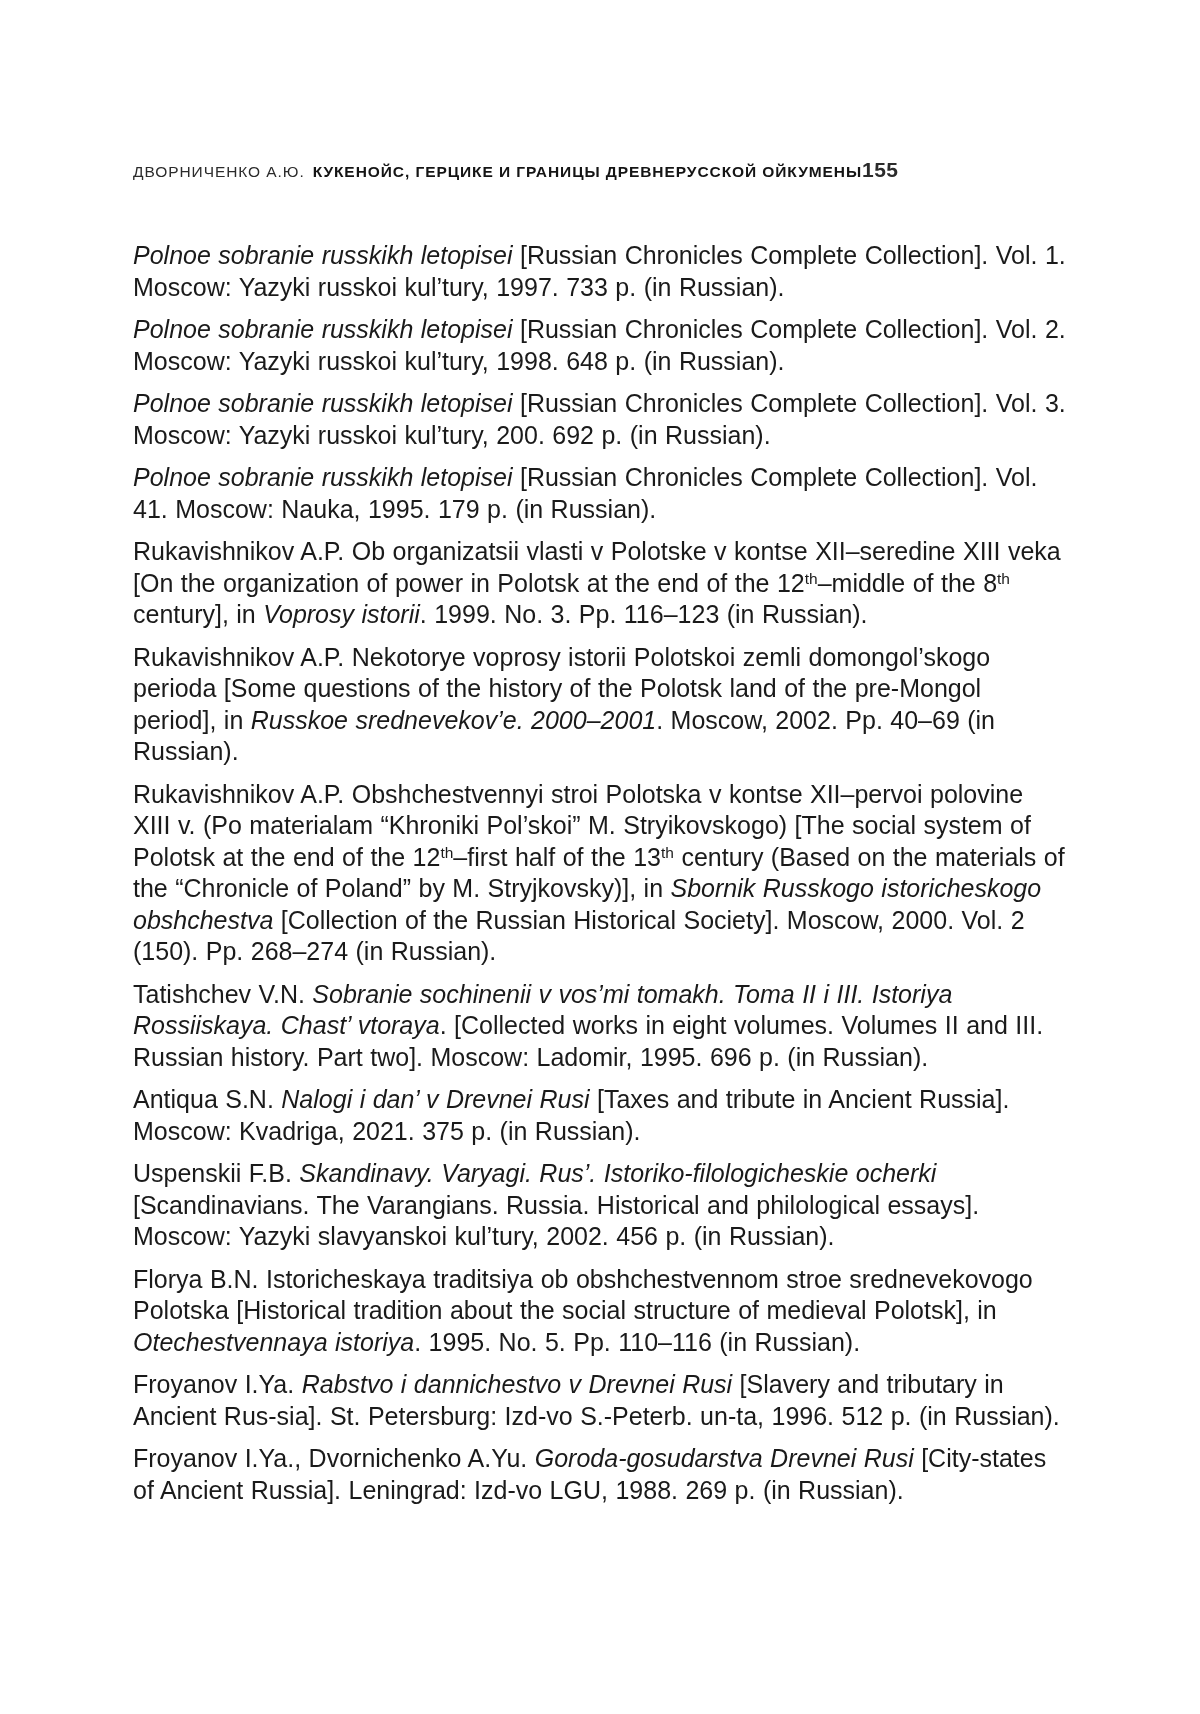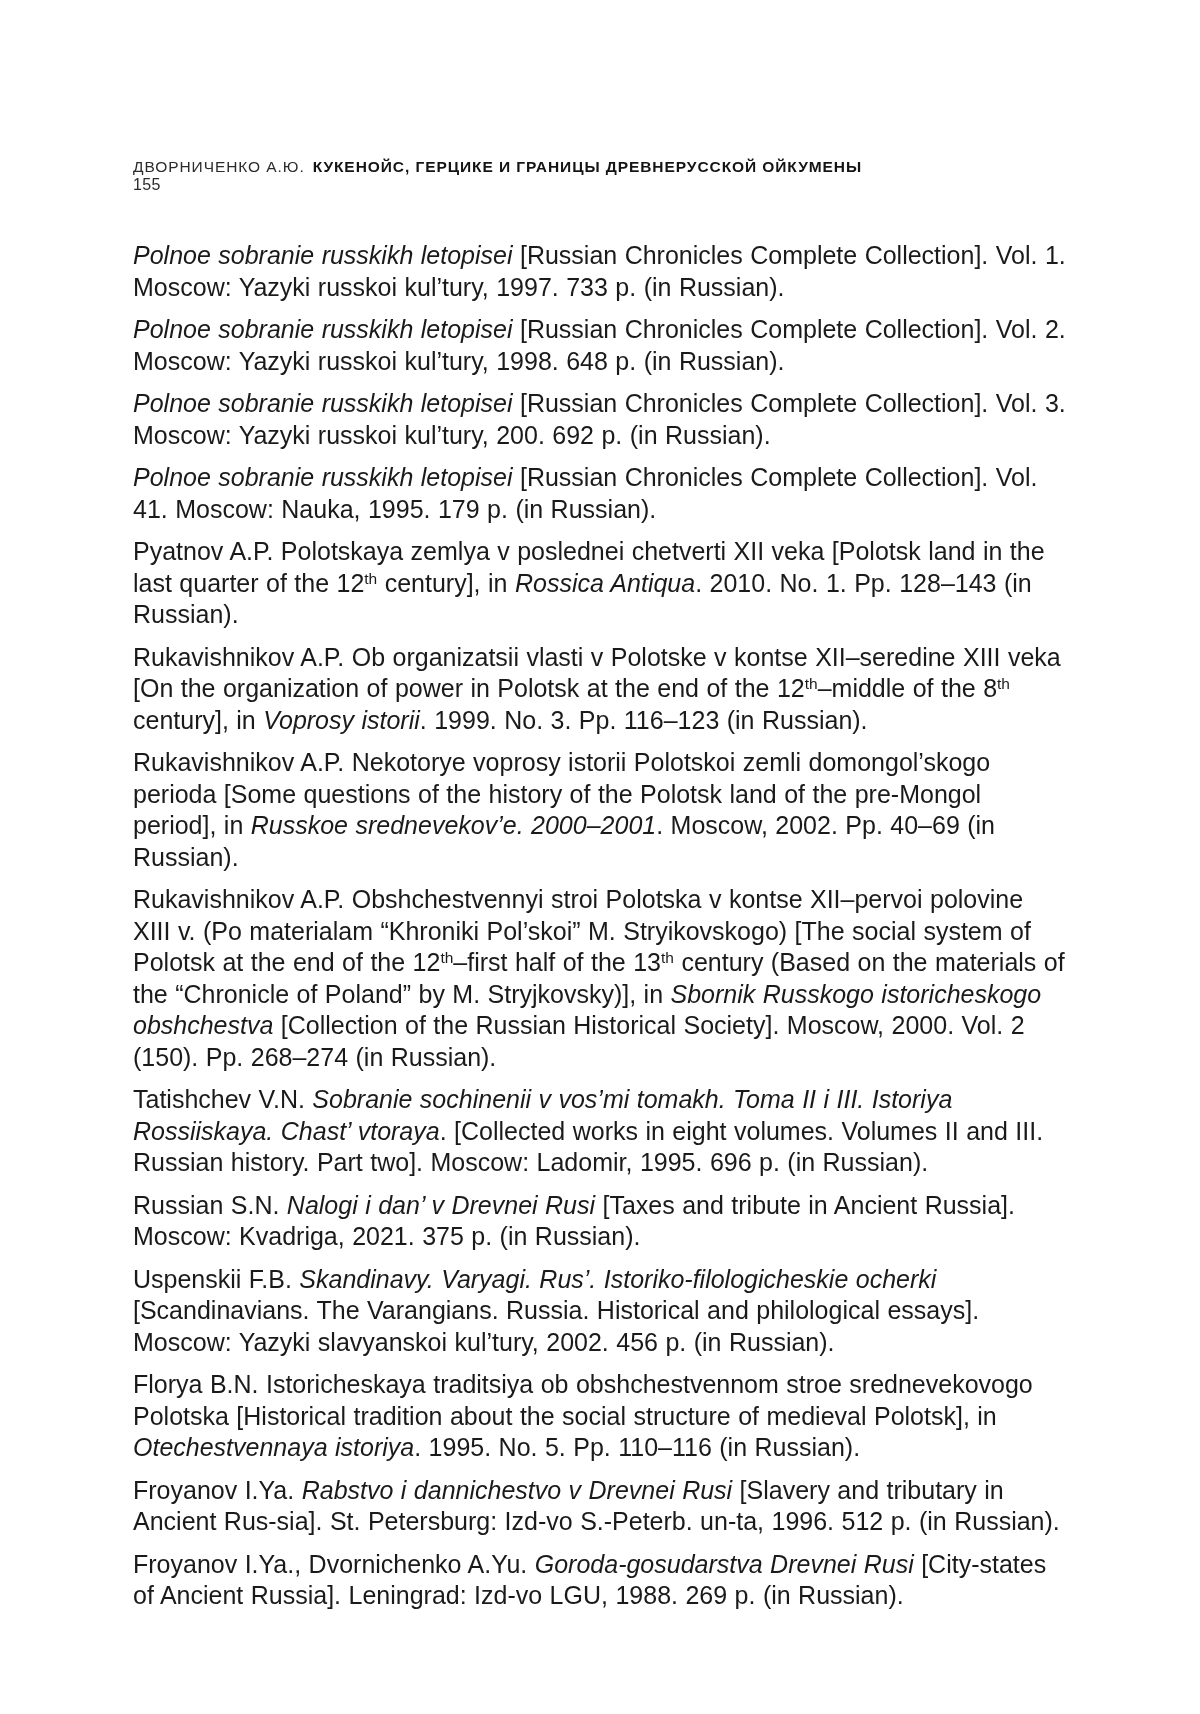--- a/index.html
+++ b/index.html
@@ -22,37 +22,36 @@
   }
   .running-head {
     position: absolute;
     left: 133px;
     top: 158px;
     width: 935px;
     display: flex;
     align-items: baseline;
     font-size: 15.5px;
     letter-spacing: 0.06em;
-    flex-direction: column;
   }
   .rh-left {
     white-space: nowrap;
   }
   .rh-author {
     font-weight: 400;
     color: #2b2b2b;
   }
   .rh-title {
     font-weight: 700;
     color: #141414;
     margin-left: 8px;
   }
   .rh-page {
-    font-size: 16px;
-    font-weight: 400;
+    font-size: 21px;
+    font-weight: 700;
     color: #2b2b2b;
     letter-spacing: 0.02em;
   }
   .body-col {
     position: absolute;
     left: 133px;
     top: 240px;
     width: 935px;
   }
   .ref {
@@ -85,25 +84,24 @@
       <span class="rh-author">ДВОРНИЧЕНКО А.Ю.</span><span class="rh-title">КУКЕНОЙС, ГЕРЦИКЕ И ГРАНИЦЫ ДРЕВНЕРУССКОЙ ОЙКУМЕНЫ</span>
     </div>
     <div class="rh-page">155</div>
   </div>
 
   <div class="body-col">
       <p class="ref"><span class="it">Polnoe sobranie russkikh letopisei</span><span> [Russian Chronicles Complete Collection]. Vol. 1. Moscow: Yazyki russkoi kul’tury, 1997. 733 p. (in Russian).</span></p>
       <p class="ref"><span class="it">Polnoe sobranie russkikh letopisei</span><span> [Russian Chronicles Complete Collection]. Vol. 2. Moscow: Yazyki russkoi kul’tury, 1998. 648 p. (in Russian).</span></p>
       <p class="ref"><span class="it">Polnoe sobranie russkikh letopisei</span><span> [Russian Chronicles Complete Collection]. Vol. 3. Moscow: Yazyki russkoi kul’tury, 200. 692 p. (in Russian).</span></p>
       <p class="ref"><span class="it">Polnoe sobranie russkikh letopisei</span><span> [Russian Chronicles Complete Collection]. Vol. 41. Moscow: Nauka, 1995. 179 p. (in Russian).</span></p>
-      <p class="ref"><span>Pyatnov A.P. Polotskaya zemlya v poslednei chetverti XII veka [Polotsk land in the last quarter of the 12</span><sup>th</sup><span> century], in </span><span class="it">Rossica Antiqua</span><span>. 2010. No. 1. Pp. 128–143 (in Russian).</span></p>
       <p class="ref"><span>Rukavishnikov A.P. Ob organizatsii vlasti v Polotske v kontse XII–seredine XIII veka [On the organization of power in Polotsk at the end of the 12</span><sup>th</sup><span>–middle of the 8</span><sup>th</sup><span> century], in </span><span class="it">Voprosy istorii</span><span>. 1999. No. 3. Pp. 116–123 (in Russian).</span></p>
       <p class="ref"><span>Rukavishnikov A.P. Nekotorye voprosy istorii Polotskoi zemli domongol’skogo perioda [Some questions of the history of the Polotsk land of the pre-Mongol period], in </span><span class="it">Russkoe srednevekov’e. 2000–2001</span><span>. Moscow, 2002. Pp. 40–69 (in Russian).</span></p>
       <p class="ref"><span>Rukavishnikov A.P. Obshchestvennyi stroi Polotska v kontse XII–pervoi polovine XIII v. (Po materialam “Khroniki Pol’skoi” M. Stryikovskogo) [The social system of Polotsk at the end of the 12</span><sup>th</sup><span>–first half of the 13</span><sup>th</sup><span> century (Based on the materials of the “Chronicle of Poland” by M. Stryjkovsky)], in </span><span class="it">Sbornik Russkogo istoricheskogo obshchestva</span><span> [Collection of the Russian Historical Society]. Moscow, 2000. Vol. 2 (150). Pp. 268–274 (in Russian).</span></p>
       <p class="ref"><span>Tatishchev V.N. </span><span class="it">Sobranie sochinenii v vos’mi tomakh. Toma II i III. Istoriya Rossiiskaya. Chast’ vtoraya</span><span>. [Collected works in eight volumes. Volumes II and III. Russian history. Part two]. Moscow: Ladomir, 1995. 696 p. (in Russian).</span></p>
-      <p class="ref"><span>Russian S.N. </span><span class="it">Nalogi i dan’ v Drevnei Rusi</span><span> [Taxes and tribute in Ancient Russia]. Moscow: Kvadriga, 2021. 375 p. (in Russian).</span></p>
+      <p class="ref"><span>Antiqua S.N. </span><span class="it">Nalogi i dan’ v Drevnei Rusi</span><span> [Taxes and tribute in Ancient Russia]. Moscow: Kvadriga, 2021. 375 p. (in Russian).</span></p>
       <p class="ref"><span>Uspenskii F.B. </span><span class="it">Skandinavy. Varyagi. Rus’. Istoriko-filologicheskie ocherki</span><span> [Scandinavians. The Varangians. Russia. Historical and philological essays]. Moscow: Yazyki slavyanskoi kul’tury, 2002. 456 p. (in Russian).</span></p>
       <p class="ref"><span>Florya B.N. Istoricheskaya traditsiya ob obshchestvennom stroe srednevekovogo Polotska [Historical tradition about the social structure of medieval Polotsk], in </span><span class="it">Otechestvennaya istoriya</span><span>. 1995. No. 5. Pp. 110–116 (in Russian).</span></p>
       <p class="ref"><span>Froyanov I.Ya. </span><span class="it">Rabstvo i dannichestvo v Drevnei Rusi</span><span> [Slavery and tributary in Ancient Rus-sia]. St. Petersburg: Izd-vo S.-Peterb. un-ta, 1996. 512 p. (in Russian).</span></p>
       <p class="ref"><span>Froyanov I.Ya., Dvornichenko A.Yu. </span><span class="it">Goroda-gosudarstva Drevnei Rusi</span><span> [City-states of Ancient Russia]. Leningrad: Izd-vo LGU, 1988. 269 p. (in Russian).</span></p>
     </div>
 
 </div>
 
 </body></html>

